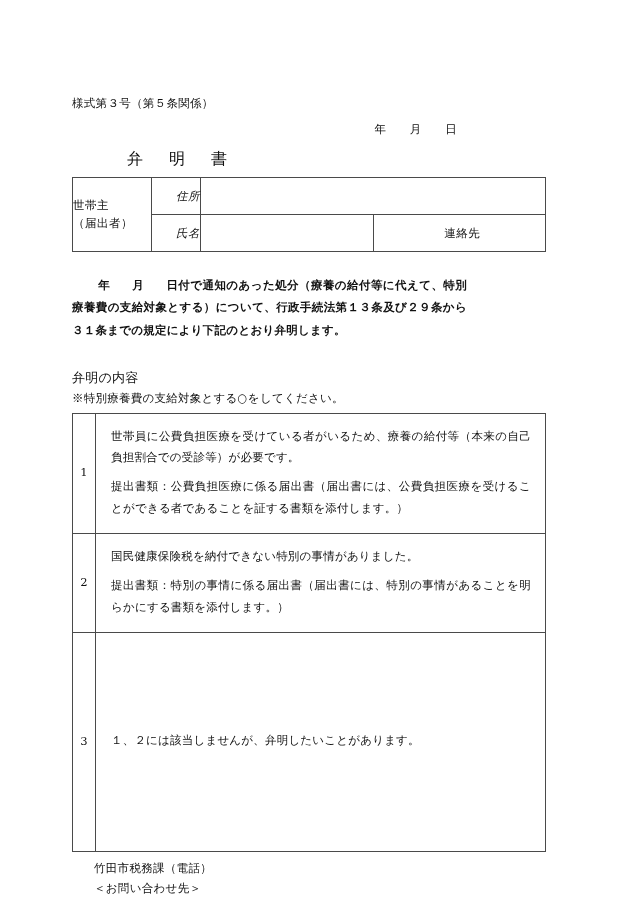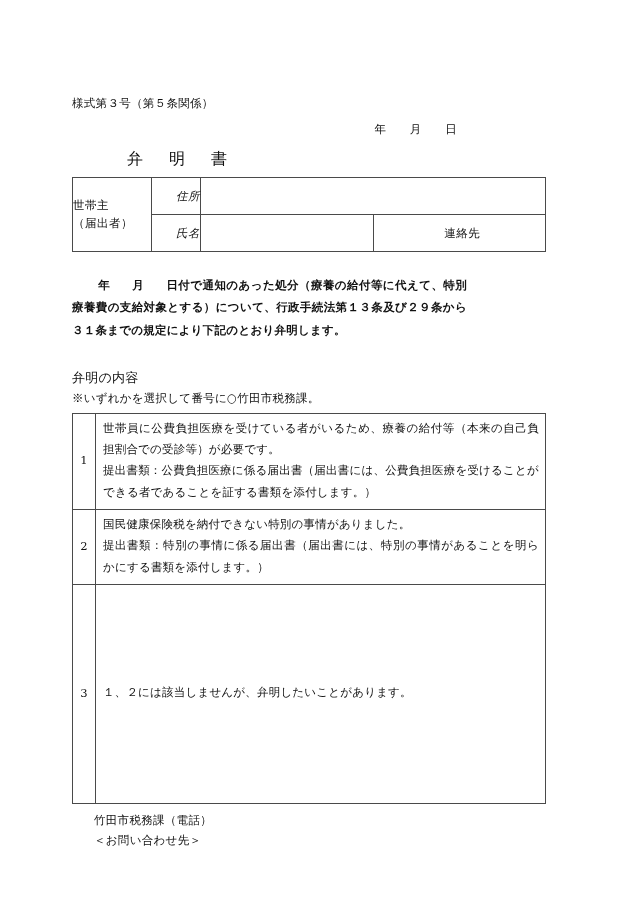--- a/index.html
+++ b/index.html
@@ -145,21 +145,21 @@
   }
   .opt-text {
     padding: 4px 6px 6px 7px !important;
     font-size: 11.5px;
     line-height: 1.85;
     letter-spacing: 0.2px;
     text-align: justify;
     text-justify: inter-ideograph;
   }
   .opt-text p {
-    margin: 0;
+    margin: 8px;
   }
   .opt-text p.hang {
     padding-left: 0;
   }
   .row-tall .opt-text {
     height: 208px;
   }
   .row-tall .opt-num {
     height: 208px;
   }
@@ -202,21 +202,21 @@
       </tr>
 
     </tbody>
   </table>
 
   <div class="body-para">
     <span class="indent"></span><span>年</span><span class="gap"></span><span>月</span><span class="gap"></span><span>日付で通知のあった処分（療養の給付等に代えて、特別療養費の支給対象とする）について、行政手続法第１３条及び２９条から３１条までの規定により下記のとおり弁明します。</span>
   </div>
 
   <div class="section-head">弁明の内容</div>
-  <div class="section-note">※いずれかを選択して番号に○竹田市税務課。</div>
+  <div class="section-note">※特別療養費の支給対象とする○をしてください。</div>
 
   <table class="grid options-table">
     <tbody>
       <tr>
         <td class="opt-num">1</td>
         <td class="opt-text">
           <p>世帯員に公費負担医療を受けている者がいるため、療養の給付等（本来の自己負担割合での受診等）が必要です。</p>
           <p class="hang">提出書類：公費負担医療に係る届出書（届出書には、公費負担医療を受けることができる者であることを証する書類を添付します。）</p>
         </td>
       </tr>

